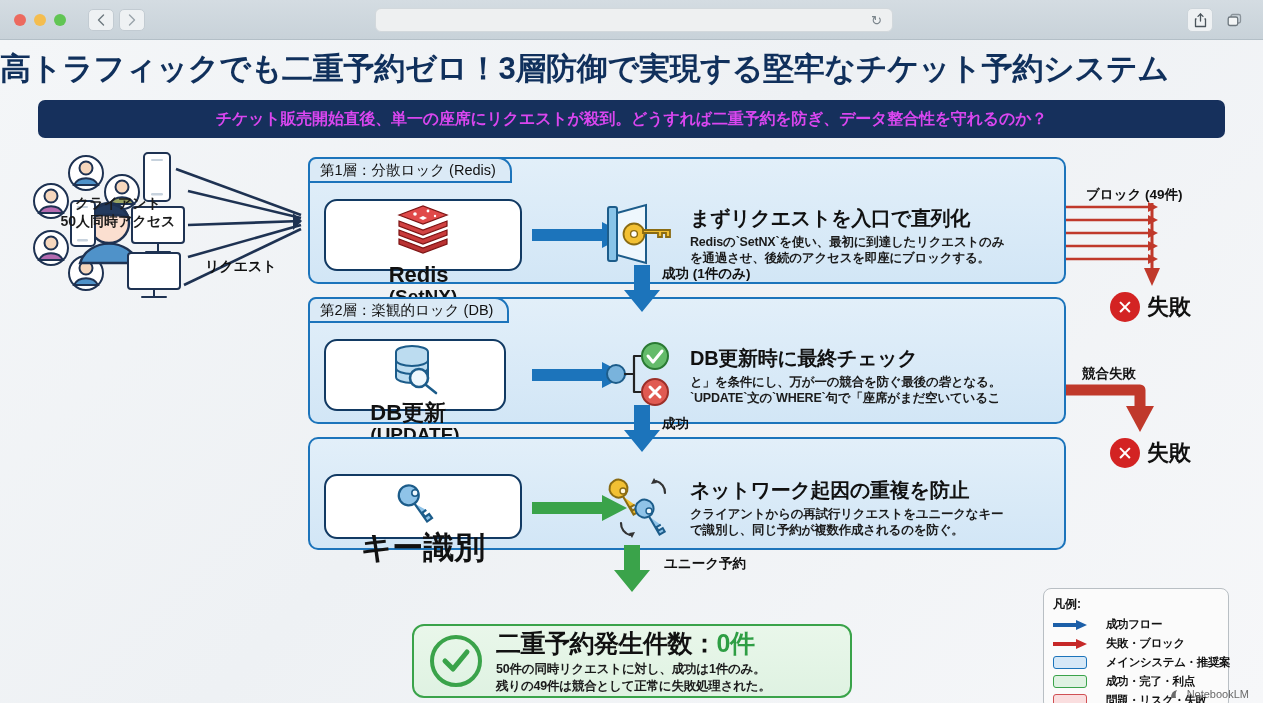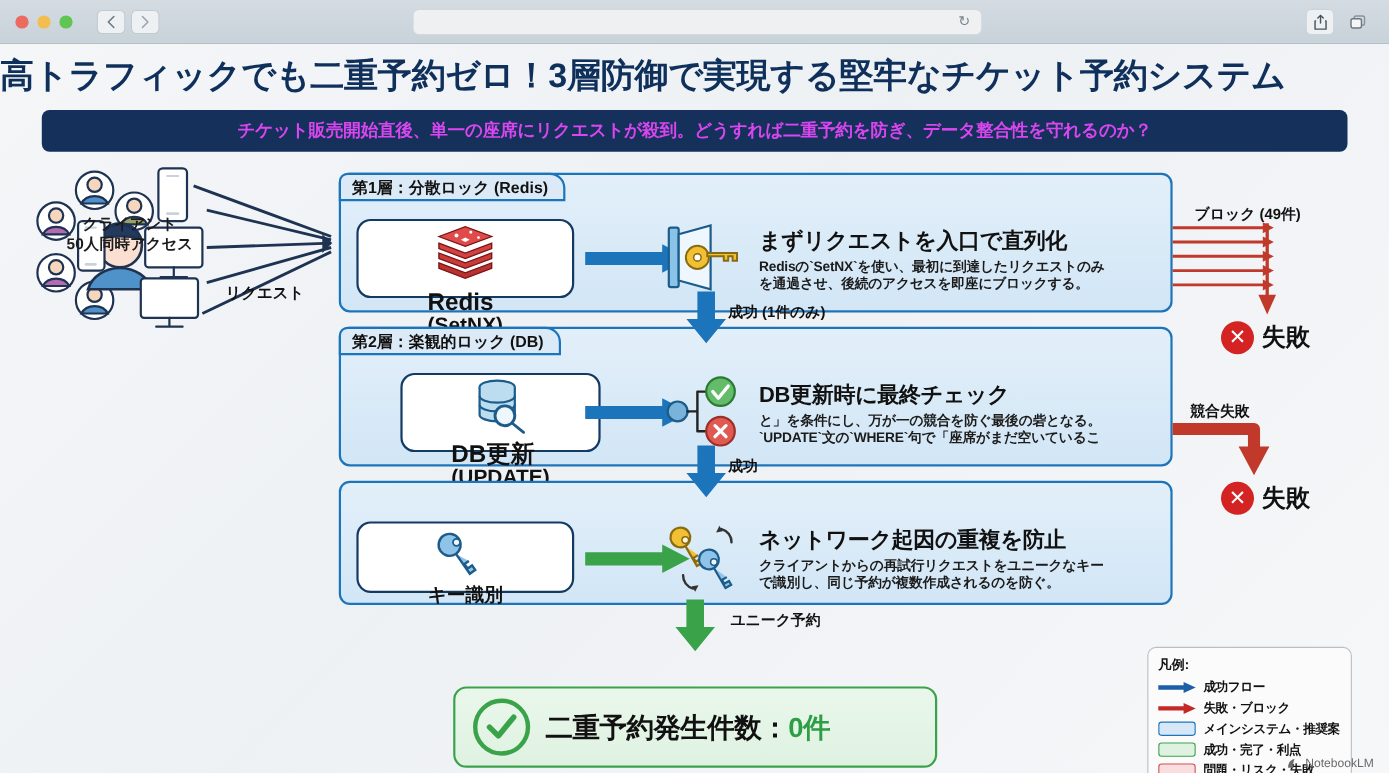--- a/index.html
+++ b/index.html
@@ -93,21 +93,21 @@
     border: 2.5px solid #1c74bb;
     border-radius: 10px;
   }
   .layer-tab {
     position: absolute; top: -2px; left: -2px;
     height: 26px; padding: 0 14px 0 10px;
     background: #dbeaf6;
     border: 2.5px solid #1c74bb;
     border-radius: 8px 14px 0 0;
     display: flex; align-items: center;
-    font-size: 14.5px; font-weight: bold; color: #111;
+    font-size: 14.5px; font-weight: normal; color: #111;
     white-space: nowrap;
   }
   .layer-inner {
     position: absolute;
     background: #ffffff;
     border: 2.5px solid #123a63;
     border-radius: 13px;
     display: flex; align-items: center; gap: 8px;
     padding: 0 12px;
     flex-direction: column;
@@ -154,21 +154,21 @@
   
   .legend {
     position: absolute; left: 1043px; top: 548px;
     width: 186px; height: 122px;
     background: #fbfbfb;
     border: 1.5px solid #b9bfc4;
     border-radius: 8px;
     padding: 7px 9px;
   }
   .legend-title { font-size: 12px; font-weight: bold; color: #111; margin-bottom: 2px; }
-  .legend-row { display: flex; align-items: center; gap: 7px; height: 19px; }
+  .legend-row { display: flex; align-items: center; gap: 19px; height: 19px; }
   .legend-swatch-arrow { width: 34px; height: 10px; flex: 0 0 auto; }
   .legend-swatch-box { width: 34px; height: 13px; border-radius: 3px; flex: 0 0 auto; }
   .legend-text { font-size: 11.5px; font-weight: bold; color: #111; white-space: nowrap; letter-spacing: -0.4px; }
 
   .watermark {
     position: absolute; right: 14px; bottom: 3px;
     font-size: 11px; color: #6b6b6b;
     display: flex; align-items: center; gap: 4px;
   }
 
@@ -336,21 +336,21 @@
         <div>Redisの`SetNX`を使い、最初に到達したリクエストのみ</div>
         <div>を通過させ、後続のアクセスを即座にブロックする。</div>
       </div>
     </div>
   </div>
 
   <div class="layer" style="left:308px; top:257px; width:758px; height:127px;">
     <div class="layer-tab">
       <span>第2層：楽観的ロック (DB)</span>
     </div>
-    <div class="layer-inner" style="left:14px; top:40px; width:182px; height:72px;margin-left:40px;">
+    <div class="layer-inner" style="left:14px; top:40px; width:182px; height:72px;">
       <svg width="52" height="52" viewBox="0 0 52 52">
         <g stroke="#1c5c8a" stroke-width="2" fill="#bcdcf0">
           <ellipse cx="23" cy="11" rx="16" ry="6"></ellipse>
           <path d="M7 11 L7 36 a16 6 0 0 0 32 0 L39 11"></path>
           <path d="M7 19 a16 6 0 0 0 32 0" fill="none"></path>
           <path d="M7 27 a16 6 0 0 0 32 0" fill="none"></path>
         </g>
         <g stroke="#1c5c8a" stroke-width="2.6" fill="#eef7fd">
           <circle cx="30" cy="37" r="9"></circle>
           <path d="M37 44 L47 52" stroke-linecap="round"></path>
@@ -384,21 +384,21 @@
 
   <div class="layer" style="left:308px; top:397px; width:758px; height:113px;">
     <div class="layer-inner" style="left:14px; top:35px; width:198px; height:65px;">
       <svg width="50" height="48" viewBox="0 0 50 48">
         <g fill="#8fc3e8" stroke="#1c5c8a" stroke-width="2.2" transform="rotate(-35 25 24)">
           <circle cx="16" cy="12" r="10"></circle>
           <path d="M16 22 L16 44 L22 44 L22 39 L17 39 L17 34 L22 34"></path>
         </g>
         <circle cx="17" cy="17" r="3.2" fill="#eef7fd" stroke="#1c5c8a" stroke-width="1.6"></circle>
       </svg>
-      <div class="inner-title" style="font-size:17px;">キー識別</div>
+      <div class="inner-title" style="font-size:31px;">キー識別</div>
     </div>
     <svg style="position:absolute; left:222px; top:56px;" width="96" height="26" viewBox="0 0 96 26">
       <path d="M0 7 L70 7 L70 0 L95 13 L70 26 L70 19 L0 19 Z" fill="#3aa34a"></path>
     </svg>
 
     <svg style="position:absolute; left:294px; top:36px;" width="78" height="66" viewBox="0 0 78 66">
       <g fill="#f2c033" stroke="#8a6b12" stroke-width="2" transform="rotate(-30 24 22)">
         <circle cx="20" cy="10" r="9"></circle>
         <path d="M20 19 L20 40 L26 40 L26 36 L21 36 L21 32 L26 32"></path>
       </g>
@@ -452,21 +452,21 @@
     </g>
 
     <path d="M1152 163 L1152 230" stroke="#c0392b" stroke-width="3" fill="none"></path>
     <path d="M1144 228 L1160 228 L1152 246 Z" fill="#c0392b"></path>
 
     <path d="M1066 350 L1140 350 L1140 370" stroke="#c0392b" stroke-width="11" fill="none" stroke-linejoin="round"></path>
     <path d="M1126 366 L1154 366 L1140 392 Z" fill="#c0392b"></path>
   </svg>
 
   <div class="flow-label" style="left:1086px; top:146px;">ブロック (49件)</div>
-  <div class="flow-label" style="left:662px; top:235px;">成功 (1件のみ)</div>
+  <div class="flow-label" style="left:662px; top:225px;">成功 (1件のみ)</div>
   <div class="flow-label" style="left:1082px; top:325px;">競合失敗</div>
   <div class="flow-label" style="left:662px; top:375px;">成功</div>
   <div class="flow-label" style="left:664px; top:515px;">ユニーク予約</div>
 
   <div class="fail-badge" style="left:1110px; top:252px;">
     <div class="fail-circle">✕</div>
     <div class="fail-text">失敗</div>
   </div>
   <div class="fail-badge" style="left:1110px; top:398px;">
     <div class="fail-circle">✕</div>
@@ -476,20 +476,24 @@
   <div class="result-box">
     <div class="result-check">
       <svg width="30" height="26" viewBox="0 0 30 26">
         <path d="M4 13 L12 21 L26 4" stroke="#3aa34a" stroke-width="5" fill="none" stroke-linecap="round" stroke-linejoin="round"></path>
       </svg>
     </div>
     <div>
       <div class="result-title">
         <span>二重予約発生件数：</span><span class="zero">0件</span>
       </div>
+      <div class="result-sub">
+        <div>50件の同時リクエストに対し、成功は1件のみ。</div>
+        <div>残りの49件は競合として正常に失敗処理された。</div>
+      </div>
     </div>
   </div>
 
   <div class="legend">
     <div class="legend-title">凡例:</div>
 
     <div class="legend-row">
       <svg class="legend-swatch-arrow" viewBox="0 0 34 10">
         <path d="M0 3 L23 3 L23 0 L34 5 L23 10 L23 7 L0 7 Z" fill="#1c5fa8"></path>
       </svg>

